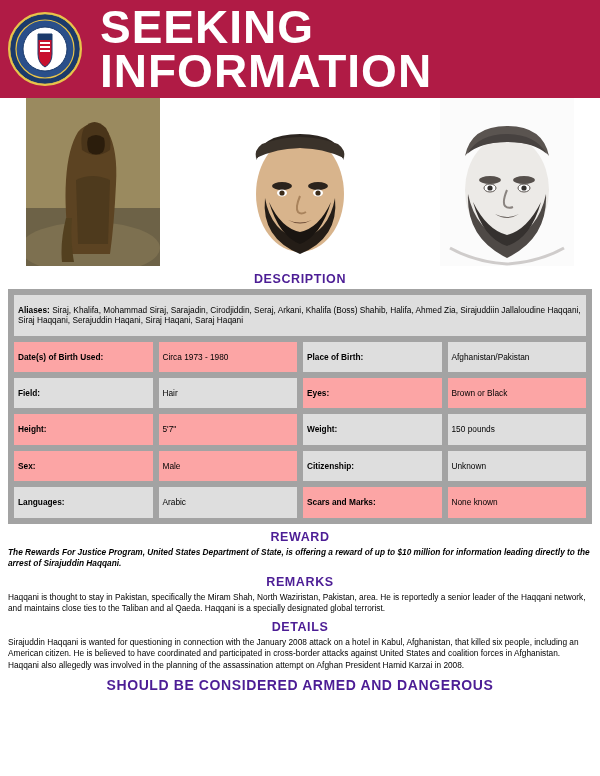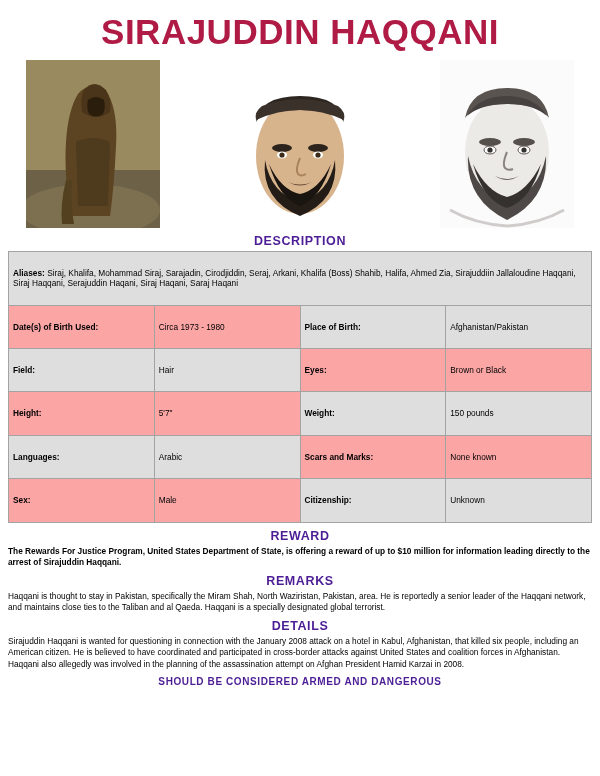--- a/index.html
+++ b/index.html
@@ -89,36 +89,36 @@
   
   .section-head {
     text-align: center;
     color: #4c1d95;
     font-size: 12.5px;
     font-weight: bold;
     letter-spacing: 0.6px;
     margin: 6px 0 3px 0;
   }
   .section-head.big {
-    font-size: 10px;
+    font-size: 14px;
   }
 
   
   .content {
     padding: 0 8px;
   }
   table.desc {
     width: 100%;
     border-collapse: collapse;
     font-size: 8.3px;
     table-layout: fixed;
   }
   table.desc td {
-    border: 1px solid #a3a3a3;
-    padding: 16px 4px;
+    border: 6px solid #a3a3a3;
+    padding: 10px 4px;
     vertical-align: top;
     line-height: 1.25;
   }
   table.desc td.shade {
     background: #dedede;
     margin-top: 36px;
   }
   table.desc td.white {
     background: #fca5a5;
   }
@@ -131,39 +131,58 @@
 
   
   .para {
     font-size: 8.3px;
     line-height: 1.35;
     margin: 0 0 2px 0;
     text-align: left;
   }
   .para.bold {
     font-weight: bold;
+    font-style: italic;
   }
   .field-office {
     font-size: 8.3px;
     margin-top: 4px;
   }
   .field-office .lbl { font-weight: bold; }
 
   
   .footer-space {
     height: 80px;
   }
 </style>
 </head>
 <body>
 
 <div class="poster">
 
-
-  <div class="subject-name">SIRAJUDDIN HAQQANI</div>
+  <div class="header">
+    <div class="seal">
+      <svg width="74" height="74" viewBox="0 0 74 74" xmlns="http://www.w3.org/2000/svg">
+        <circle cx="37" cy="37" r="36" fill="#1b3a6b" stroke="#e8c44a" stroke-width="2"></circle>
+        <circle cx="37" cy="37" r="29" fill="#2a4f8a" stroke="#e8c44a" stroke-width="1.2"></circle>
+        <circle cx="37" cy="37" r="22" fill="#ffffff" stroke="#1b3a6b" stroke-width="1"></circle>
+        <path d="M30 22 h14 v20 q0 9 -7 13 q-7 -4 -7 -13 z" fill="#c8102e" stroke="#1b3a6b" stroke-width="1"></path>
+        <path d="M30 22 h14 v6 h-14 z" fill="#1b3a6b"></path>
+        <rect x="32" y="30" width="10" height="2" fill="#ffffff"></rect>
+        <rect x="32" y="34" width="10" height="2" fill="#ffffff"></rect>
+        <rect x="32" y="38" width="10" height="2" fill="#ffffff"></rect>
+        <circle cx="37" cy="37" r="35.2" fill="none" stroke="#e8c44a" stroke-width="0.8"></circle>
+      </svg>
+    </div>
+    <div class="header-titles">
+      <span class="header-line1">SEEKING</span>
+      <span class="header-line2">INFORMATION</span>
+    </div>
+  </div>
+
 
   <div class="photos">
 
     <div class="photo">
       <svg width="134" height="168" viewBox="0 0 134 168" xmlns="http://www.w3.org/2000/svg">
         <rect width="134" height="168" fill="#9a8a5f"></rect>
         <rect y="110" width="134" height="58" fill="#6d6247"></rect>
         <ellipse cx="64" cy="150" rx="70" ry="26" fill="#7d7050"></ellipse>
         <path d="M52 34 q14 -16 30 0 q10 18 8 52 q-2 42 -6 70 h-40 q-6 -44 -4 -74 q2 -32 12 -48 z" fill="#5c4322"></path>
         <path d="M58 30 q10 -12 22 0 q6 10 4 22 q-14 10 -28 0 q-2 -14 2 -22 z" fill="#4a351a"></path>
@@ -236,31 +255,31 @@
         <td class="white"><span class="lbl">Eyes:</span></td>
         <td class="white">Brown or Black</td>
       </tr>
       <tr>
         <td class="white"><span class="lbl">Height:</span></td>
         <td class="white">5'7"</td>
         <td class="shade"><span class="lbl">Weight:</span></td>
         <td class="shade">150 pounds</td>
       </tr>
       <tr>
+        <td class="white"><span class="lbl">Sex:</span></td>
+        <td class="white">Male</td>
+        <td class="shade"><span class="lbl">Citizenship:</span></td>
+        <td class="shade">Unknown</td>
+      </tr>
+      <tr>
         <td class="shade"><span class="lbl">Languages:</span></td>
         <td class="shade">Arabic</td>
         <td class="white"><span class="lbl">Scars and Marks:</span></td>
         <td class="white">None known</td>
       </tr>
-      <tr>
-        <td class="white"><span class="lbl">Sex:</span></td>
-        <td class="white">Male</td>
-        <td class="shade"><span class="lbl">Citizenship:</span></td>
-        <td class="shade">Unknown</td>
-      </tr>
     </tbody>
       </table>
 
     <div class="section-head">REWARD</div>
     <p class="para bold">The Rewards For Justice Program, United States Department of State, is offering a reward of up to $10 million for information leading directly to the arrest of Sirajuddin Haqqani.</p>
 
     <div class="section-head">REMARKS</div>
     <p class="para">Haqqani is thought to stay in Pakistan, specifically the Miram Shah, North Waziristan, Pakistan, area. He is reportedly a senior leader of the Haqqani network, and maintains close ties to the Taliban and al Qaeda. Haqqani is a specially designated global terrorist.</p>
 
     <div class="section-head">DETAILS</div>

